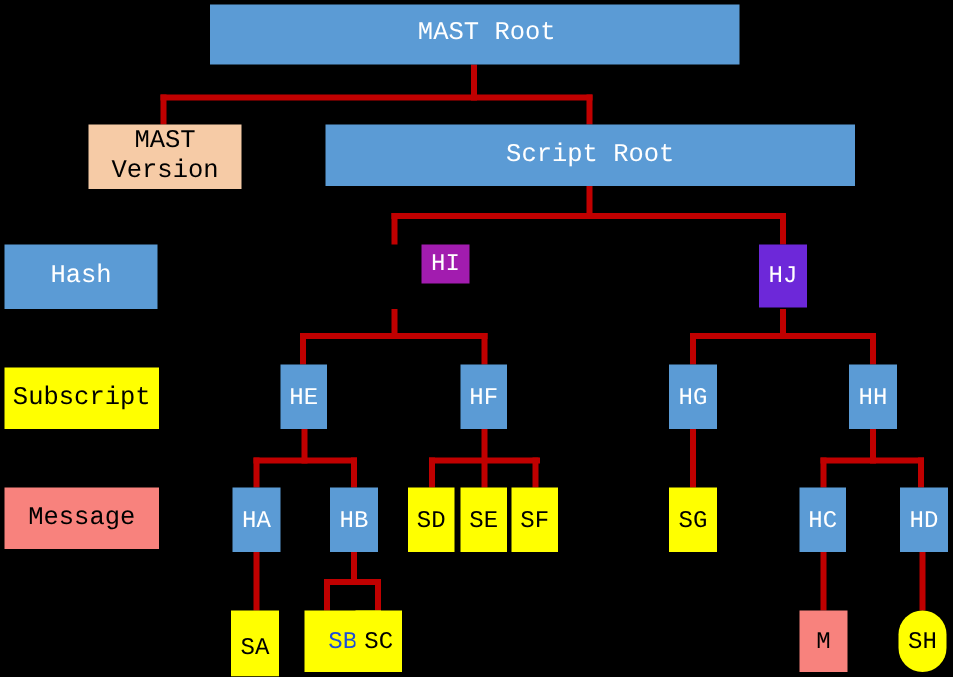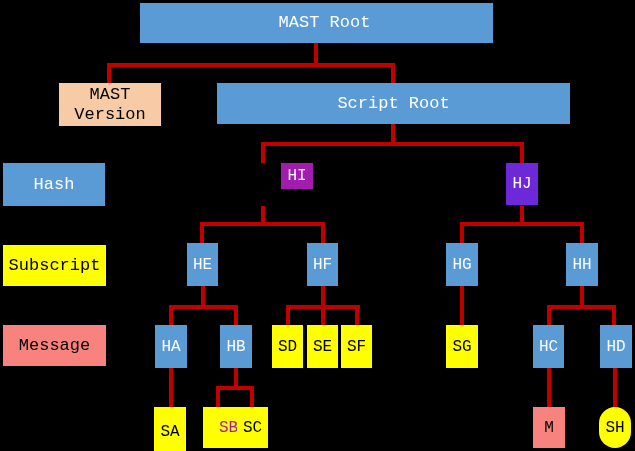--- a/index.html
+++ b/index.html
@@ -92,18 +92,18 @@
   <div class="box small" style="left: 155px; top: 325px; width: 32px; height: 43px; background-color: rgb(91, 155, 213); color: rgb(255, 255, 255);">HA</div>
   <div class="box small" style="left: 220px; top: 325px; width: 32px; height: 43px; background-color: rgb(91, 155, 213); color: rgb(255, 255, 255);">HB</div>
   <div class="box small" style="left: 272px; top: 325px; width: 31px; height: 43px; background-color: rgb(255, 255, 0); color: rgb(0, 0, 0);">SD</div>
   <div class="box small" style="left: 307px; top: 325px; width: 31px; height: 43px; background-color: rgb(255, 255, 0); color: rgb(0, 0, 0);">SE</div>
   <div class="box small" style="left: 341px; top: 325px; width: 31px; height: 43px; background-color: rgb(255, 255, 0); color: rgb(0, 0, 0);">SF</div>
   <div class="box small" style="left: 446px; top: 325px; width: 32px; height: 43px; background-color: rgb(255, 255, 0); color: rgb(0, 0, 0);">SG</div>
   <div class="box small" style="left: 533px; top: 325px; width: 31px; height: 43px; background-color: rgb(91, 155, 213); color: rgb(255, 255, 255);">HC</div>
   <div class="box small" style="left: 600px; top: 325px; width: 32px; height: 43px; background-color: rgb(91, 155, 213); color: rgb(255, 255, 255);">HD</div>
 
   <div class="box small" style="left: 154px; top: 407px; width: 32px; height: 49px; background-color: rgb(255, 255, 0); color: rgb(0, 0, 0);">SA</div>
-  <div class="box small" style="left: 203px; top: 407px; width: 51px; height: 41px; background-color: rgb(255, 255, 0); color: #a21caf;">SB</div>
+  <div class="box small" style="left: 203px; top: 407px; width: 51px; height: 41px; background-color: rgb(255, 255, 0); color: #1d4ed8;">SB</div>
   <div class="box small" style="left: 237px; top: 407px; width: 31px; height: 41px; background-color: rgb(255, 255, 0); color: rgb(0, 0, 0);">SC</div>
   <div class="box small" style="left: 533px; top: 407px; width: 32px; height: 41px; background-color: rgb(248, 130, 125); color: rgb(0, 0, 0);">M</div>
   <div class="box small" style="left: 599px; top: 407px; width: 32px; height: 41px; background-color: rgb(255, 255, 0); color: rgb(0, 0, 0); border-radius: 16px;">SH</div>
 
 </div>
 
 </body></html>

